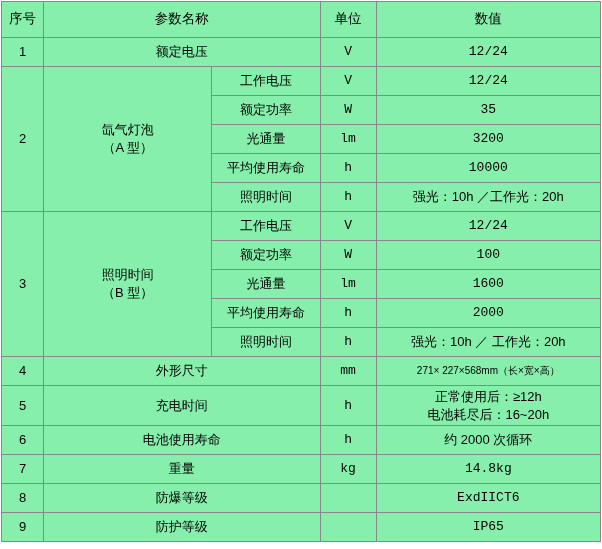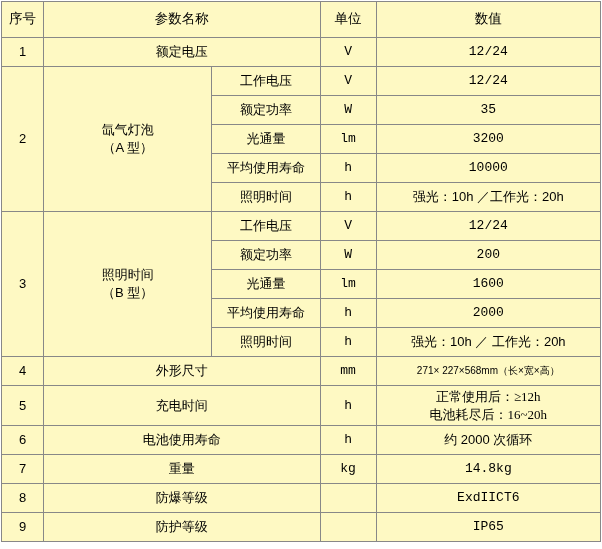--- a/index.html
+++ b/index.html
@@ -11,21 +11,21 @@
     font-family: "Liberation Sans", sans-serif;
     width: 602px;
     height: 549px;
     overflow: hidden;
   }
   .spec-table {
     border-collapse: collapse;
     width: 600px;
     margin: 1px 0 0 1px;
     table-layout: fixed;
-    background: #fef9c3;
+    background: #86efac;
   }
   .spec-table td, .spec-table th {
     border: 1px solid #888888;
     font-weight: normal;
     text-align: center;
     vertical-align: middle;
     color: #000000;
     font-size: 13px;
     padding: 2px 3px;
     line-height: 1.35;
@@ -47,21 +47,20 @@
     font-size: 12.5px;
   }
   .group-label {
     font-size: 13px;
     line-height: 1.5;
     margin-top: 34px;
   }
   .two-line {
     font-size: 12.5px;
     line-height: 1.5;
-    font-family: Liberation Serif, serif;
   }
   .nowrap { white-space: nowrap; }
 </style>
 </head>
 <body>
 
 <table class="spec-table">
   <colgroup>
     <col class="col-no">
     <col class="col-name">
@@ -121,21 +120,21 @@
         <span>照明时间</span><br>
         <span>（B 型）</span>
       </td>
       <td>工作电压</td>
       <td class="mono">V</td>
       <td class="mono">12/24</td>
     </tr>
     <tr>
       <td>额定功率</td>
       <td class="mono">W</td>
-      <td class="mono">200</td>
+      <td class="mono">100</td>
     </tr>
     <tr>
       <td>光通量</td>
       <td class="mono">lm</td>
       <td class="mono">1600</td>
     </tr>
     <tr>
       <td>平均使用寿命</td>
       <td class="mono">h</td>
       <td class="mono">2000</td>

